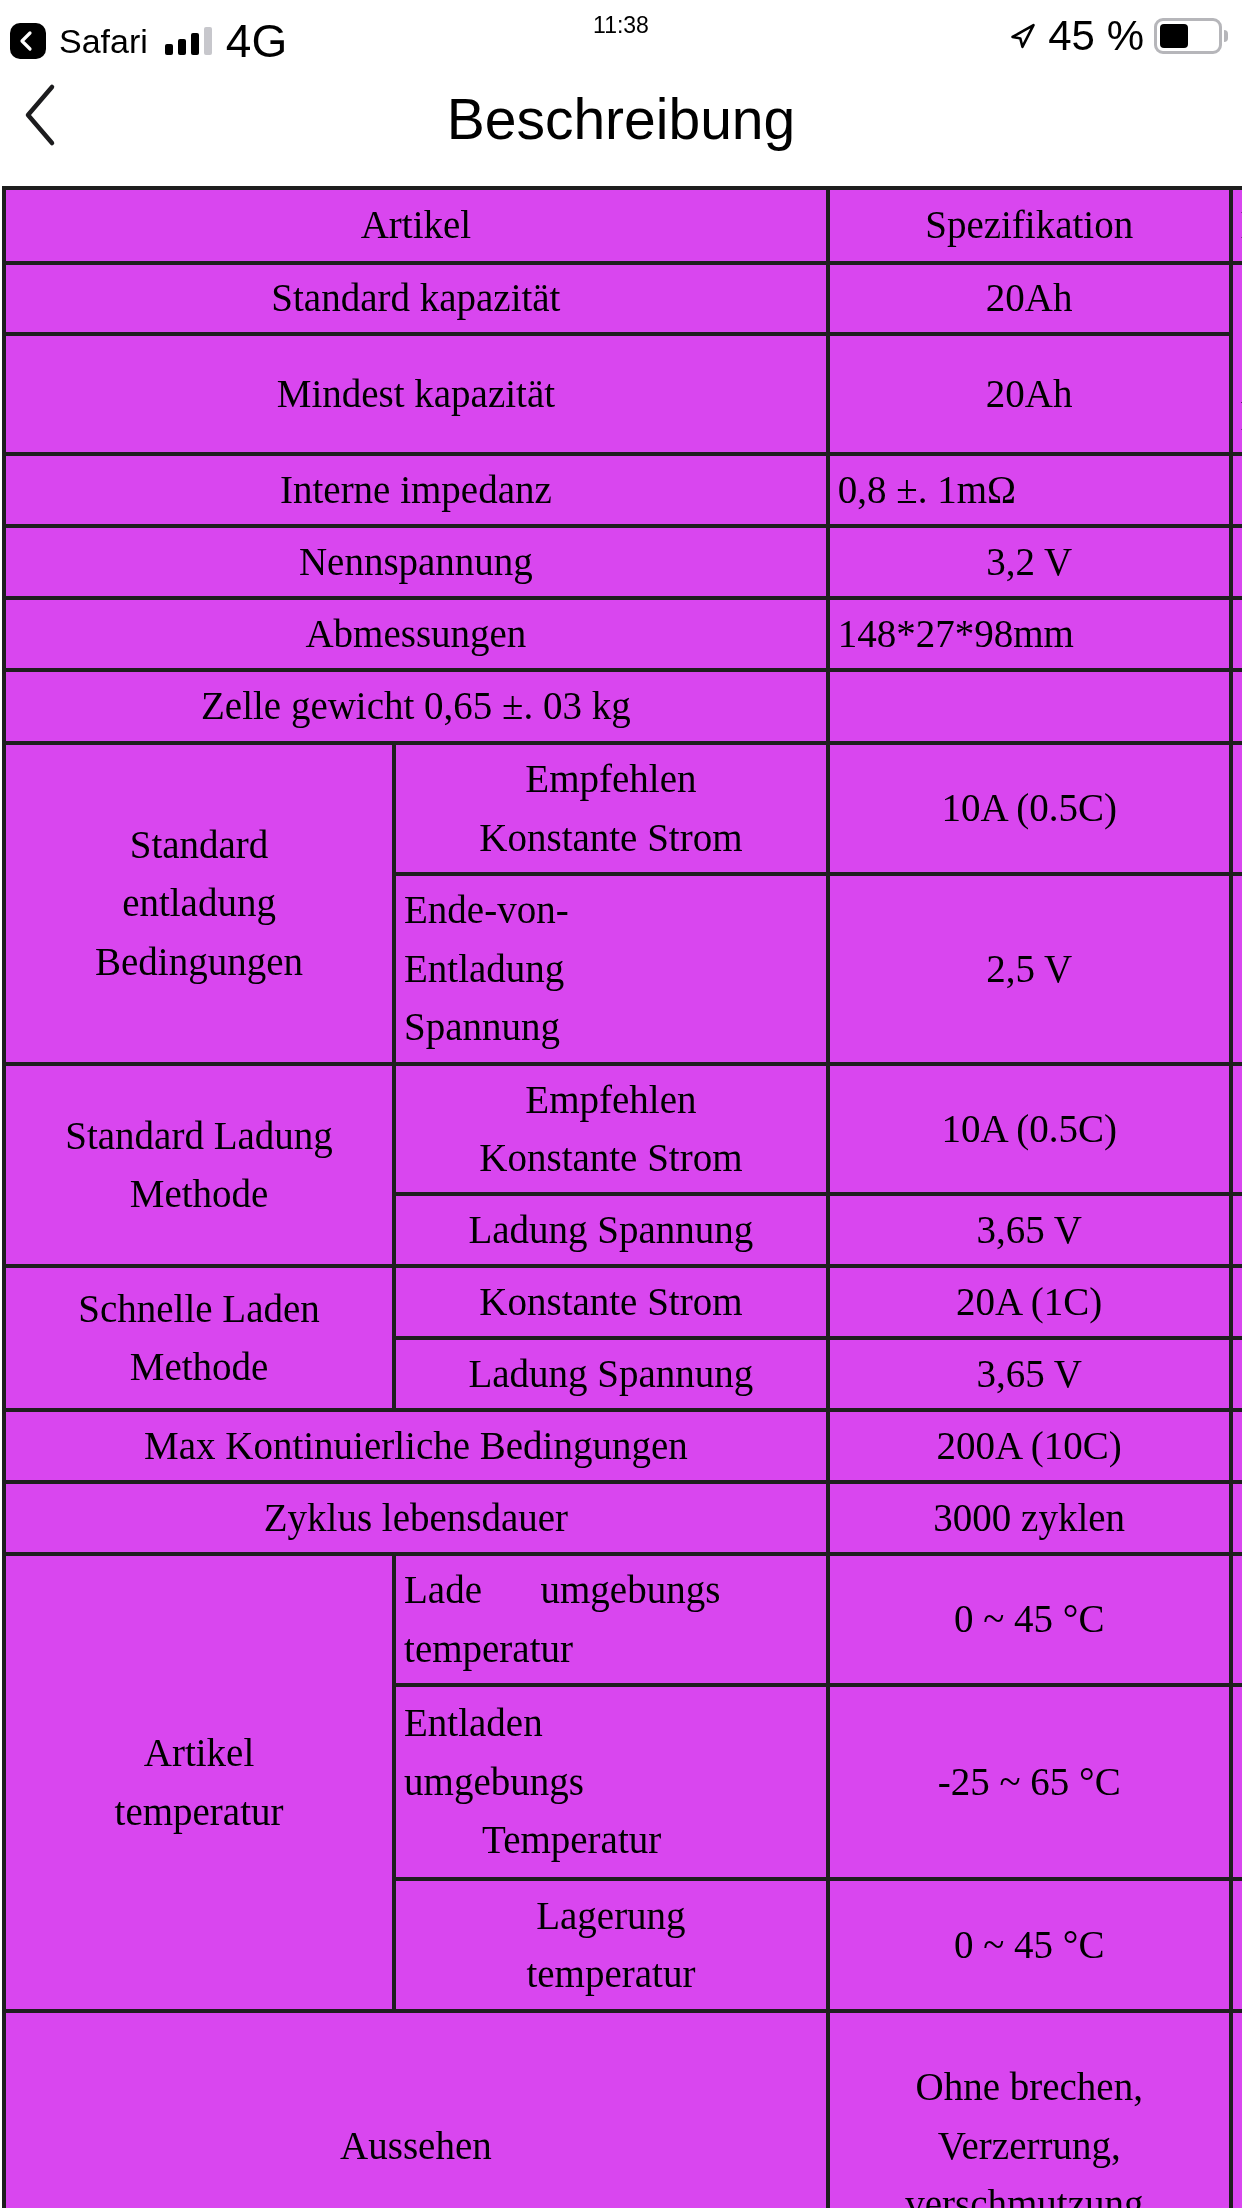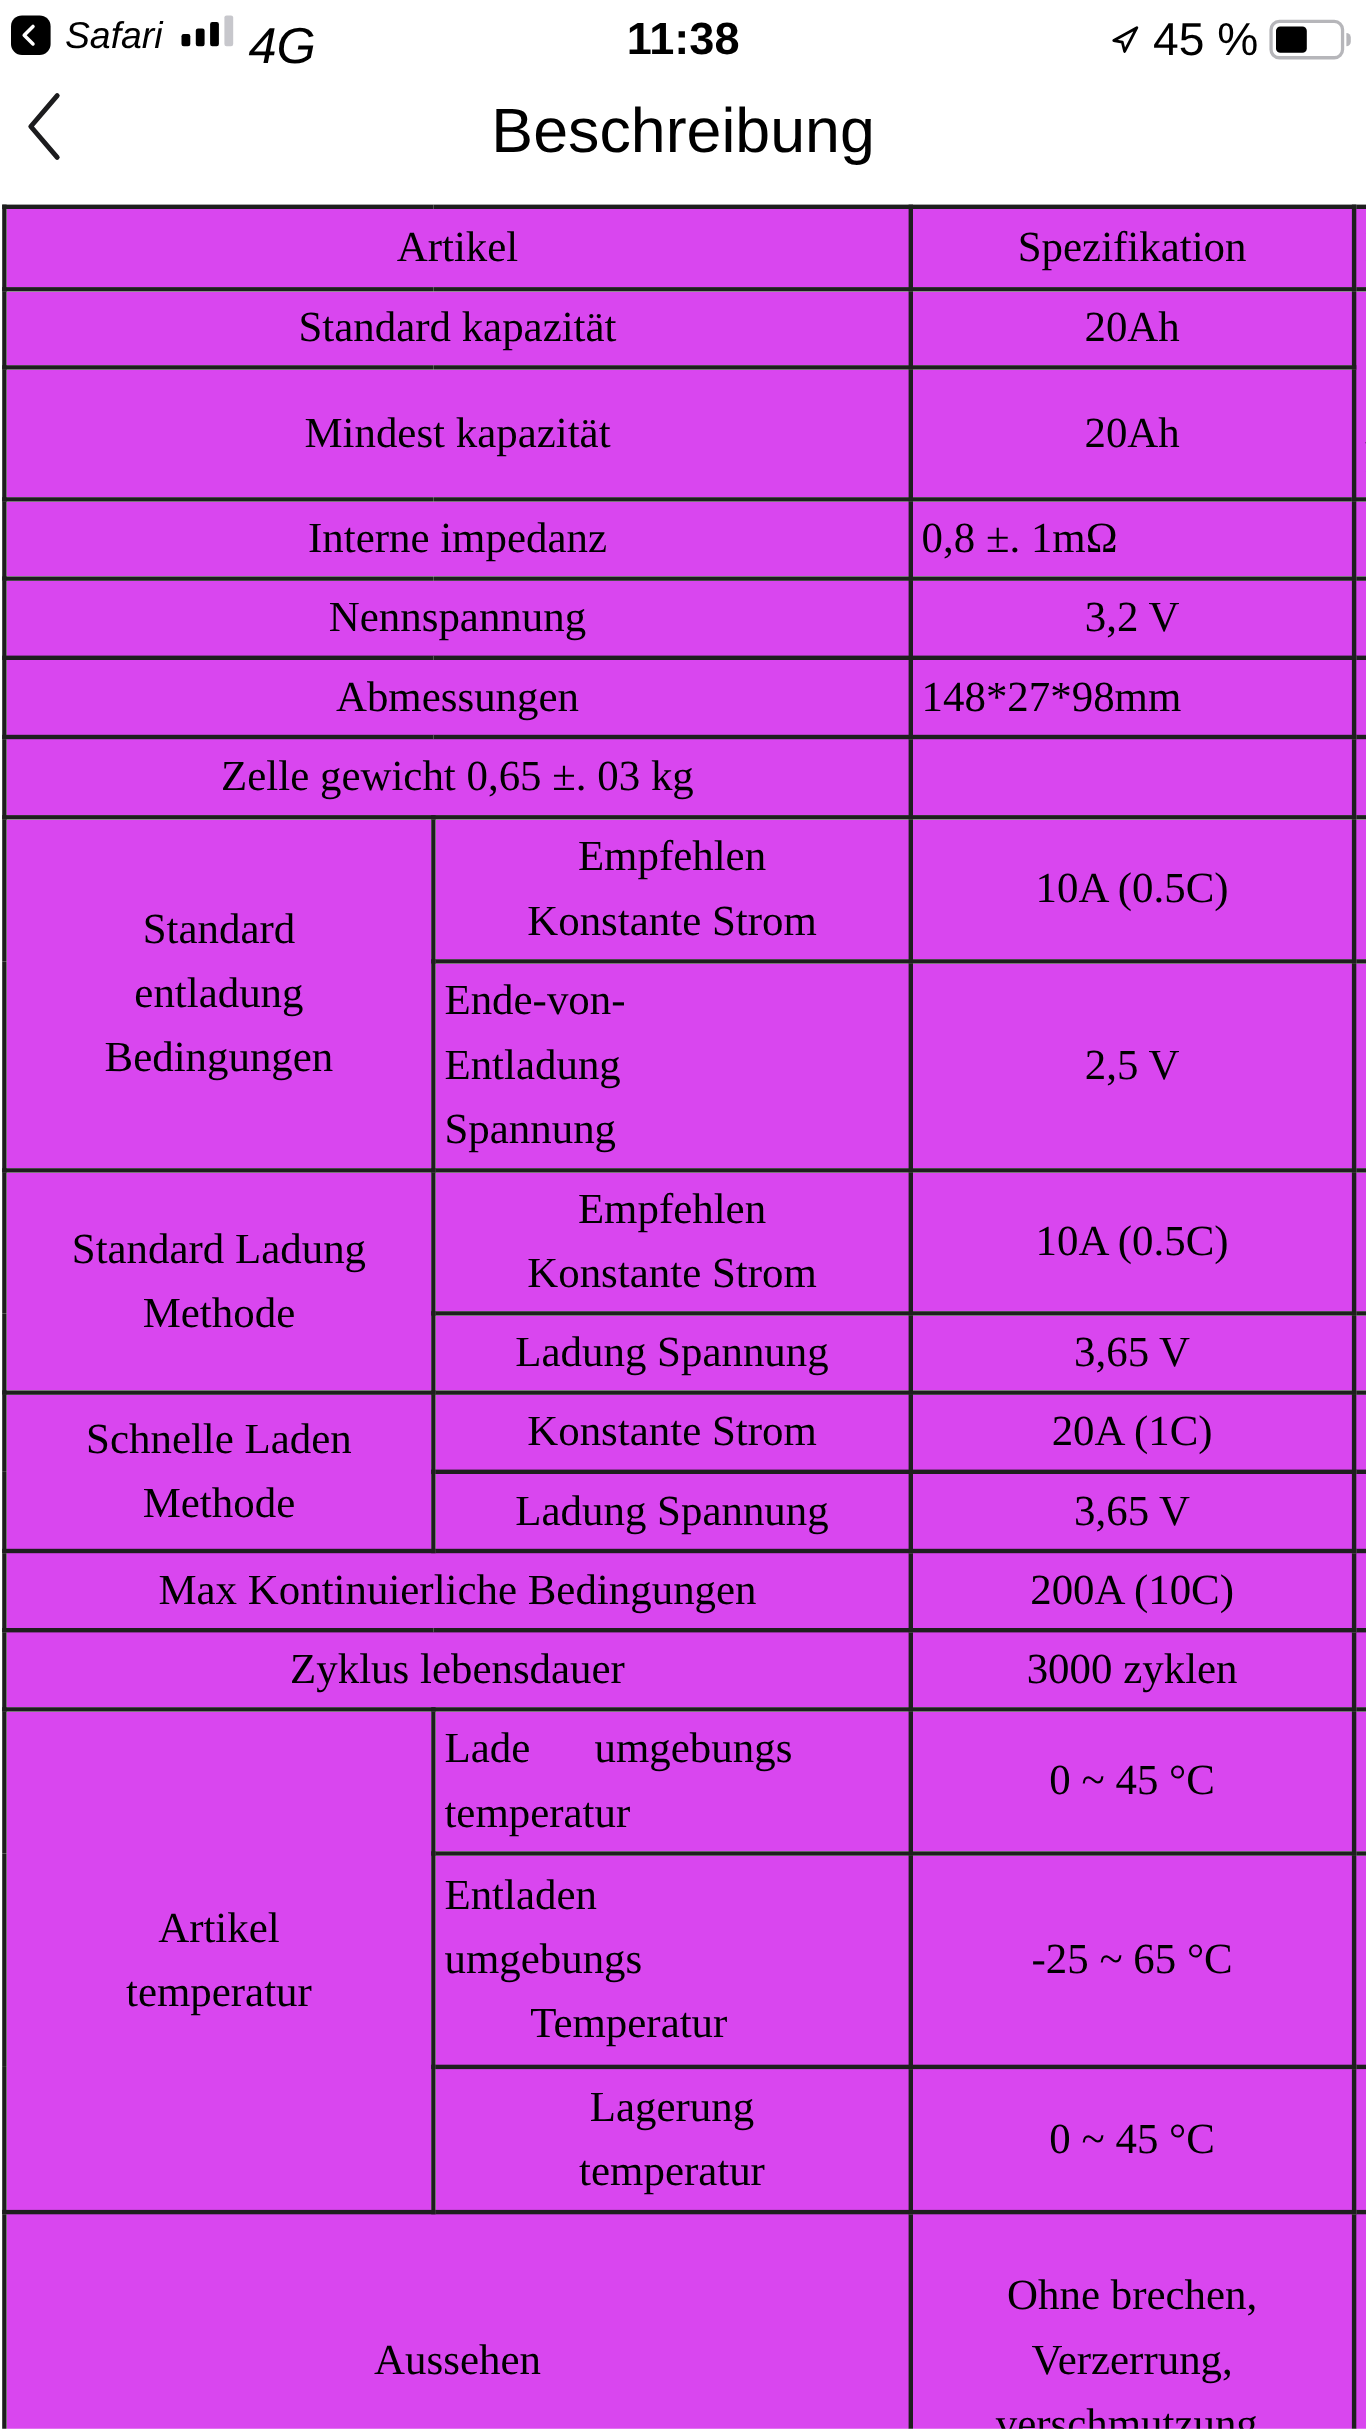--- a/index.html
+++ b/index.html
@@ -2,31 +2,31 @@
 <html><head>
 <meta charset="utf-8">
 <style>
   html,body{margin:0;padding:0;}
   body{
     width:1242px;height:2208px;position:relative;overflow:hidden;
     background:#ffffff;font-family:"Liberation Sans",sans-serif;color:#000;
   }
   
   .statusbar{position:absolute;left:0;top:0;width:1242px;height:60px;}
-  .sb-left{position:absolute;left:10px;top:14px;display:flex;align-items:flex-start;font-style:italic;}
+  .sb-left{position:absolute;left:10px;top:14px;display:flex;align-items:center;}
   .back-chip{width:36px;height:36px;background:#000;border-radius:10px;
     display:flex;align-items:center;justify-content:center;}
   .sb-app{font-size:34px;margin-left:13px;letter-spacing:0;}
   .sig{display:flex;align-items:flex-end;margin-left:17px;height:28px;}
   .sig i{display:block;width:8px;border-radius:2px;background:#000;margin-right:5px;}
   .sig i.b1{height:11px}.sig i.b2{height:16px}.sig i.b3{height:22px}
   .sig i.b4{height:28px;background:#c7c7cc;margin-right:0;}
   .sb-net{font-size:46px;margin-left:14px;}
   .sb-time{position:absolute;left:0;top:12px;width:1242px;text-align:center;
-    font-size:41px;font-weight:700;}
+    font-size:23px;font-weight:400;}
   .sb-right{position:absolute;right:14px;top:12px;display:flex;align-items:center;}
   .loc{margin-right:10px;display:block;}
   .sb-batt-pct{font-size:42px;margin-right:10px;}
   .batt{position:relative;width:62px;height:30px;border:3px solid #b6b6ba;
     border-radius:9px;}
   .batt-fill{position:absolute;left:3px;top:3px;bottom:3px;width:45%;
     background:#000;border-radius:4px;}
   .batt-tip{width:4px;height:12px;background:#b6b6ba;border-radius:0 4px 4px 0;
     margin-left:2px;}
   

